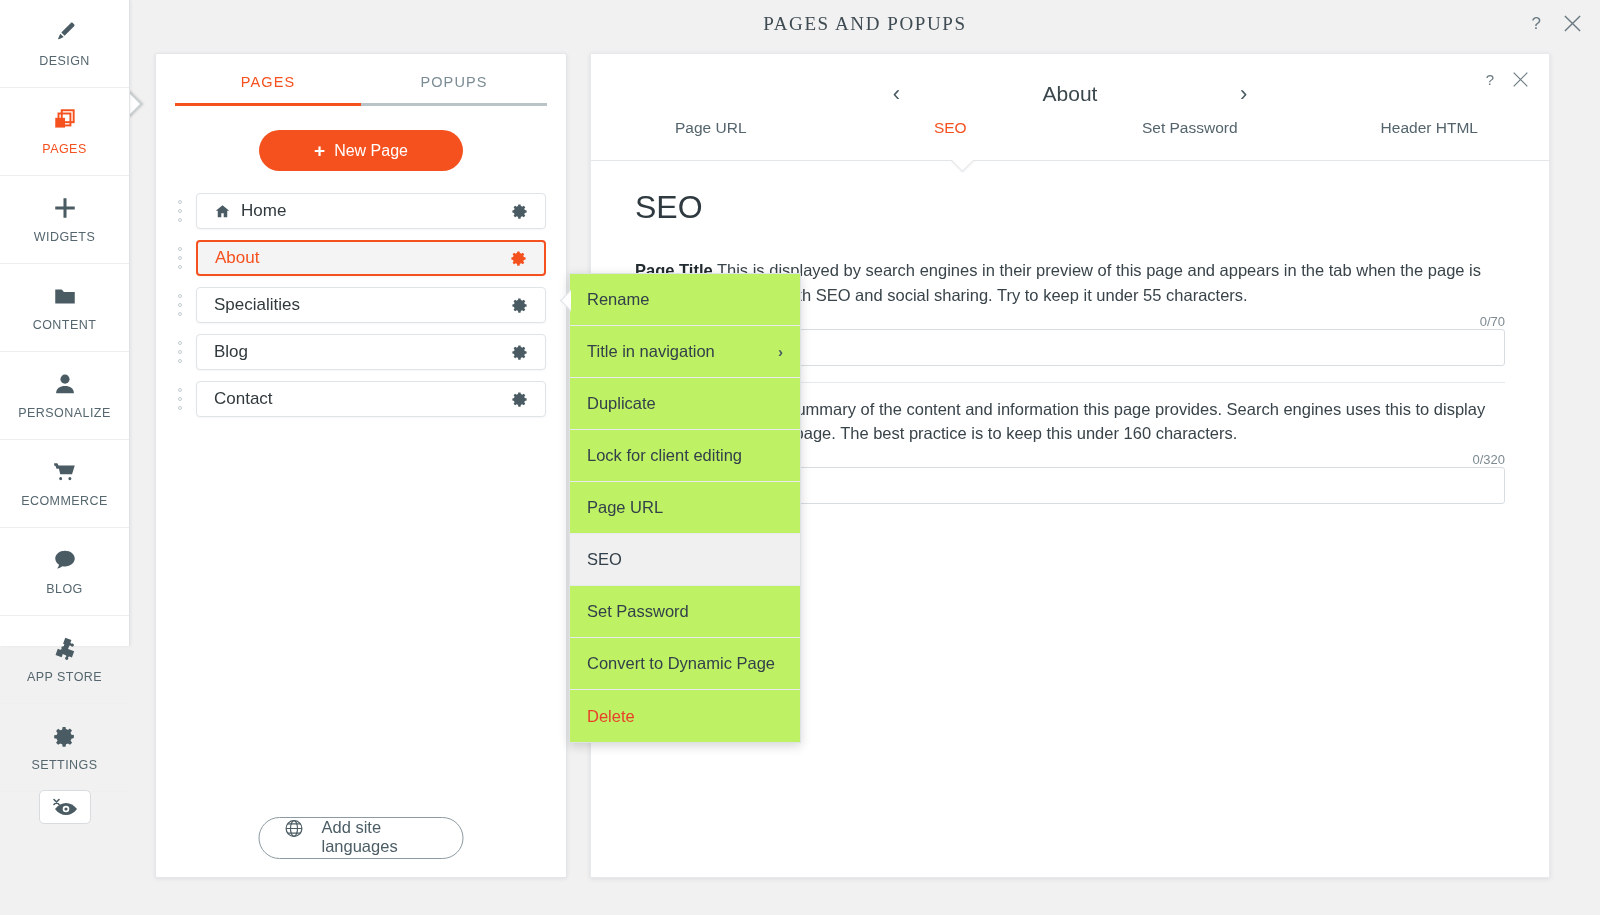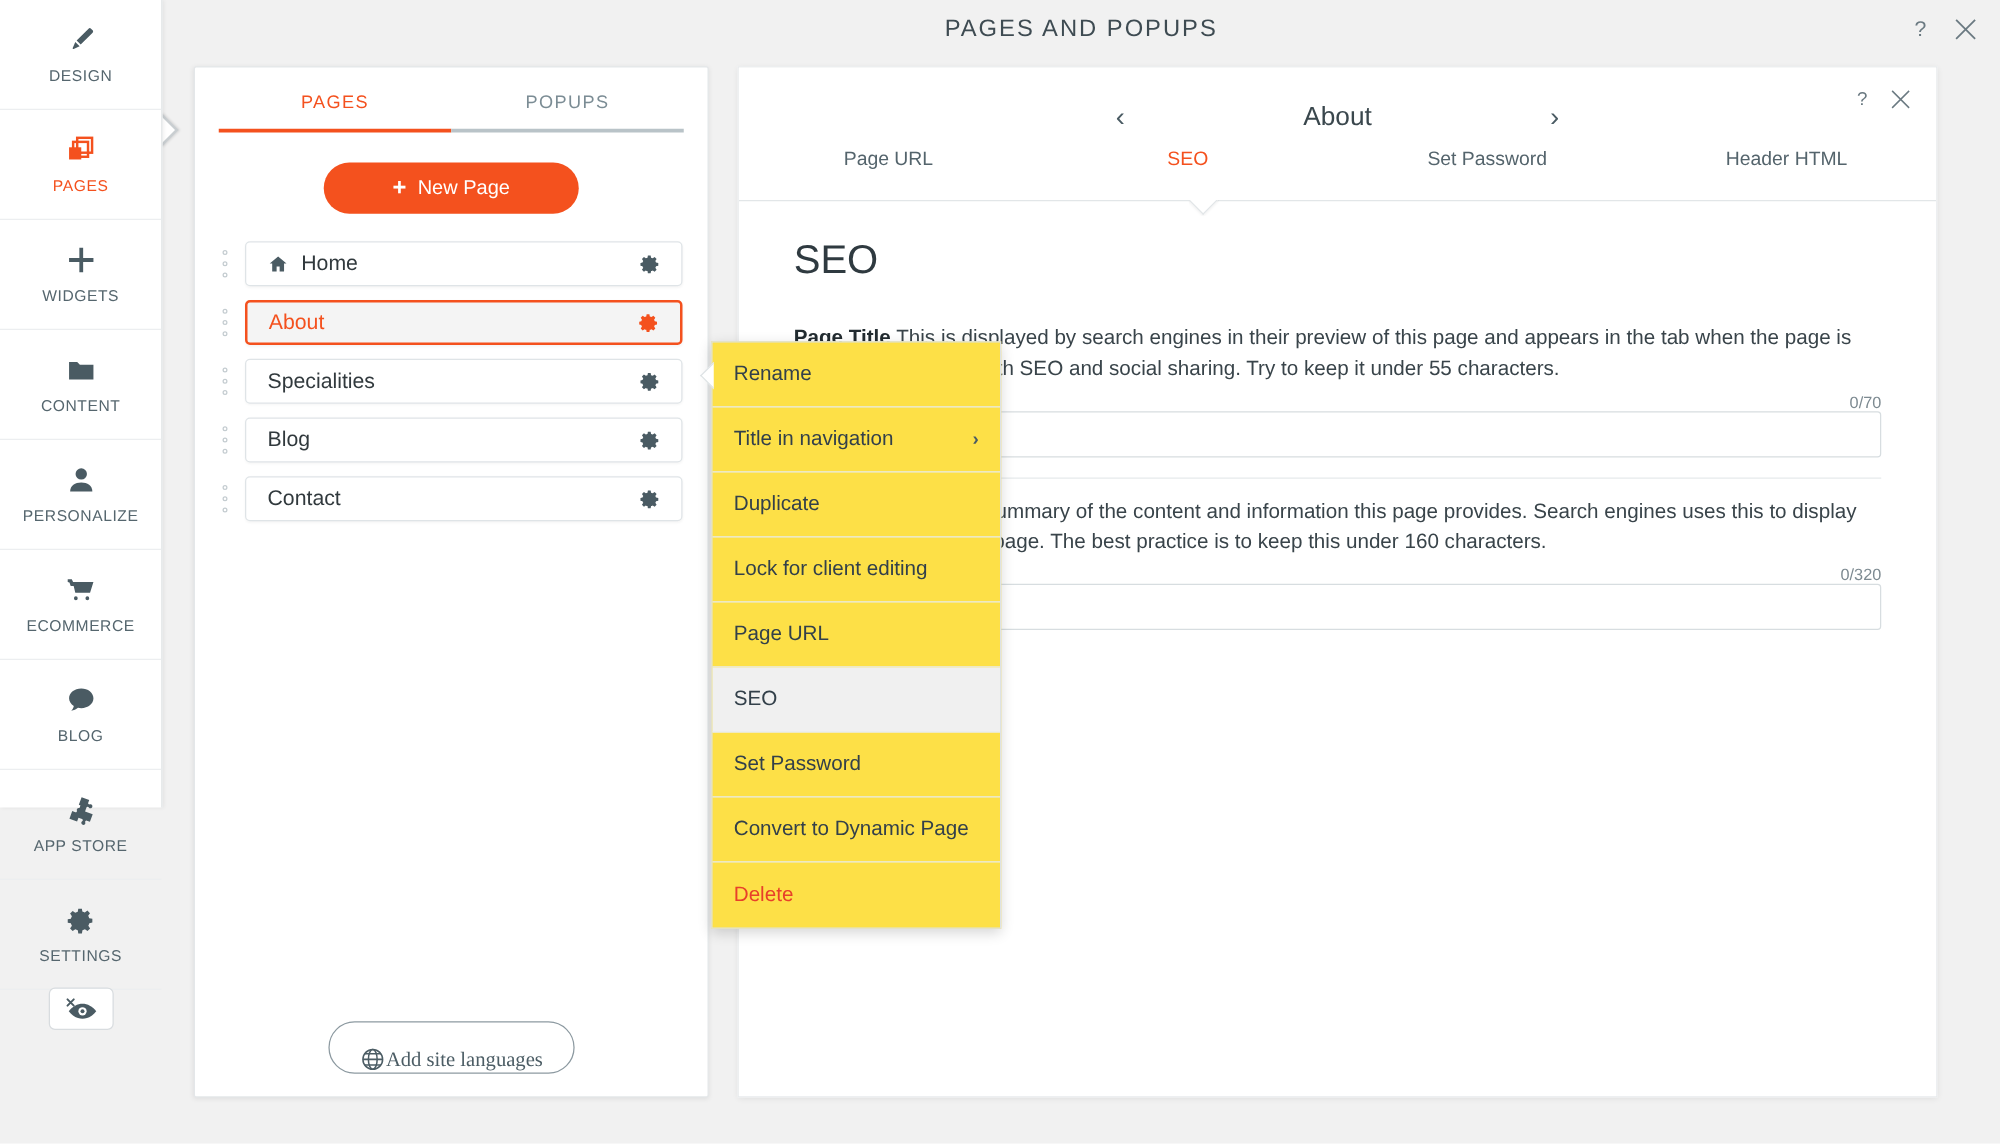--- a/index.html
+++ b/index.html
@@ -86,21 +86,21 @@
   #window-title {
     position: absolute; left: 130px; top: 0;
     width: 1470px; height: 47px;
     display: flex; align-items: center; justify-content: center;
     background: #f1f1f1;
   }
   #window-title .wt-text {
     font-size: 19px;
     letter-spacing: 1.6px;
     color: #3e4b52;
-    font-family: Liberation Sans, sans-serif;
+    font-family: Liberation Serif, serif;
   }
   .wt-actions {
     position: absolute; right: 18px; top: 50%;
     transform: translateY(-50%);
     display: flex; align-items: center; gap: 22px;
   }
   .wt-actions .ic { cursor: pointer; color: #6b7a82; line-height: 0; }
   .wt-q { font-size: 17px; color: #6b7a82; cursor: pointer; font-family: "Liberation Sans", sans-serif; }
 
   
@@ -188,23 +188,23 @@
   #add-lang-btn {
     position: absolute; left: 50%; bottom: 18px;
     transform: translateX(-50%);
     height: 42px;
     padding: 0 24px;
     border: 1px solid #8d9aa1;
     border-radius: 21px;
     background: #ffffff;
     color: #4c5d65;
     font-size: 16.5px;
-    display: flex; align-items: flex-end; gap: 0;
-    cursor: pointer;
-    font-family: Liberation Serif, serif;
+    display: flex; align-items: flex-start; gap: 17px;
+    cursor: pointer;
+    font-family: Liberation Sans, sans-serif;
   }
 
   
   #seo-panel {
     position: absolute; left: 590px; top: 53px;
     width: 960px; height: 825px;
     background: #ffffff;
     border: 1px solid #e7eaec;
     box-shadow: 0 1px 5px rgba(0,0,0,0.09);
     z-index: 8;
@@ -322,21 +322,21 @@
     display: flex; align-items: center; justify-content: center;
     color: #ffffff; font-size: 13px;
     font-family: "Liberation Sans", sans-serif;
   }
 
   
   #ctx-menu {
     position: absolute;
     left: 569px; top: 273px;
     width: 232px;
-    background: #fde047;
+    background: #bef264;
     border: 1px solid #dde2e4;
     box-shadow: 0 3px 10px rgba(0,0,0,0.16);
     z-index: 50;
   }
   #ctx-arrow {
     position: absolute;
     left: -11px; top: 14px;
     width: 12px; height: 24px;
     overflow: hidden;
   }

